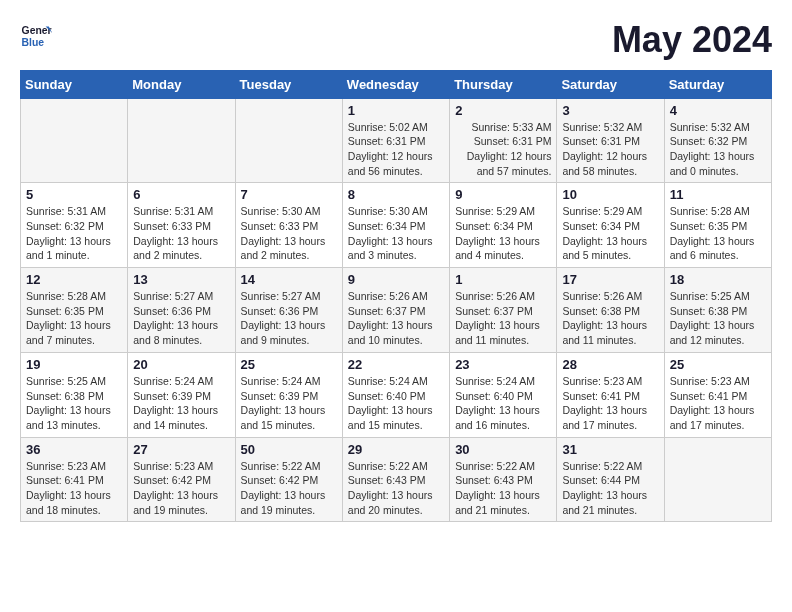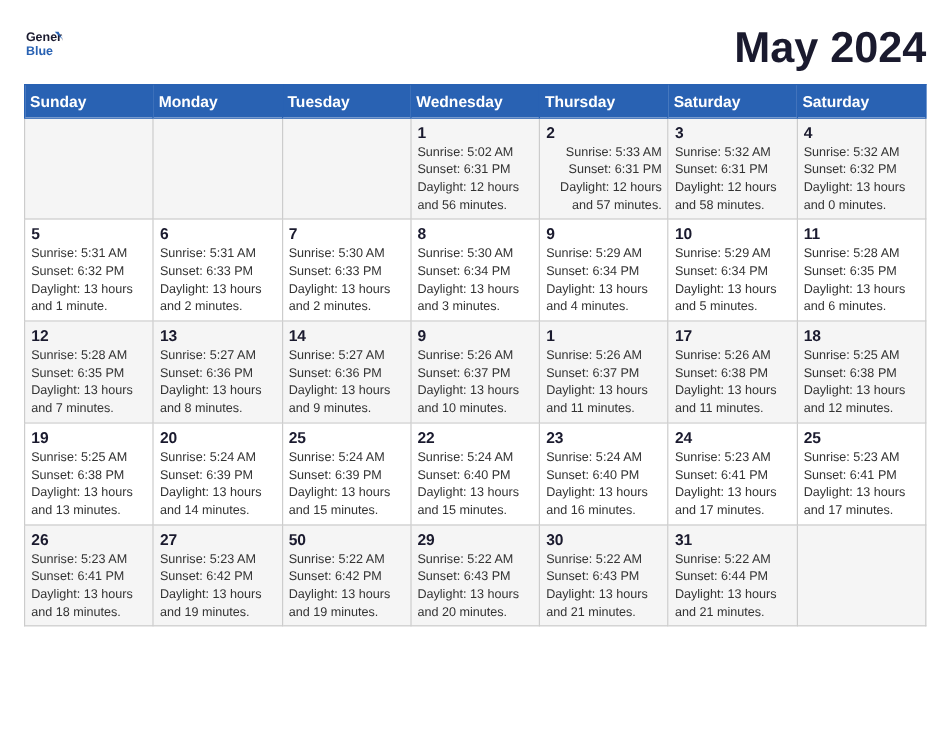--- a/index.html
+++ b/index.html
@@ -252,35 +252,35 @@
 Sunset: 6:40 PM
 Daylight: 13 hours and 15 minutes.</div>
         </td>
         <td>
           <span class="day-num">23</span>
           <div class="day-info" style="white-space: pre-line;">Sunrise: 5:24 AM
 Sunset: 6:40 PM
 Daylight: 13 hours and 16 minutes.</div>
         </td>
         <td>
-          <span class="day-num">24</span>
+          <span class="day-num">28</span>
           <div class="day-info" style="white-space: pre-line;">Sunrise: 5:23 AM
 Sunset: 6:41 PM
 Daylight: 13 hours and 17 minutes.</div>
         </td>
         <td>
           <span class="day-num">25</span>
           <div class="day-info" style="white-space: pre-line;">Sunrise: 5:23 AM
 Sunset: 6:41 PM
 Daylight: 13 hours and 17 minutes.</div>
         </td>
       </tr>
       <tr>
         <td>
-          <span class="day-num">26</span>
+          <span class="day-num">36</span>
           <div class="day-info" style="white-space: pre-line;">Sunrise: 5:23 AM
 Sunset: 6:41 PM
 Daylight: 13 hours and 18 minutes.</div>
         </td>
         <td>
           <span class="day-num">27</span>
           <div class="day-info" style="white-space: pre-line;">Sunrise: 5:23 AM
 Sunset: 6:42 PM
 Daylight: 13 hours and 19 minutes.</div>
         </td>

